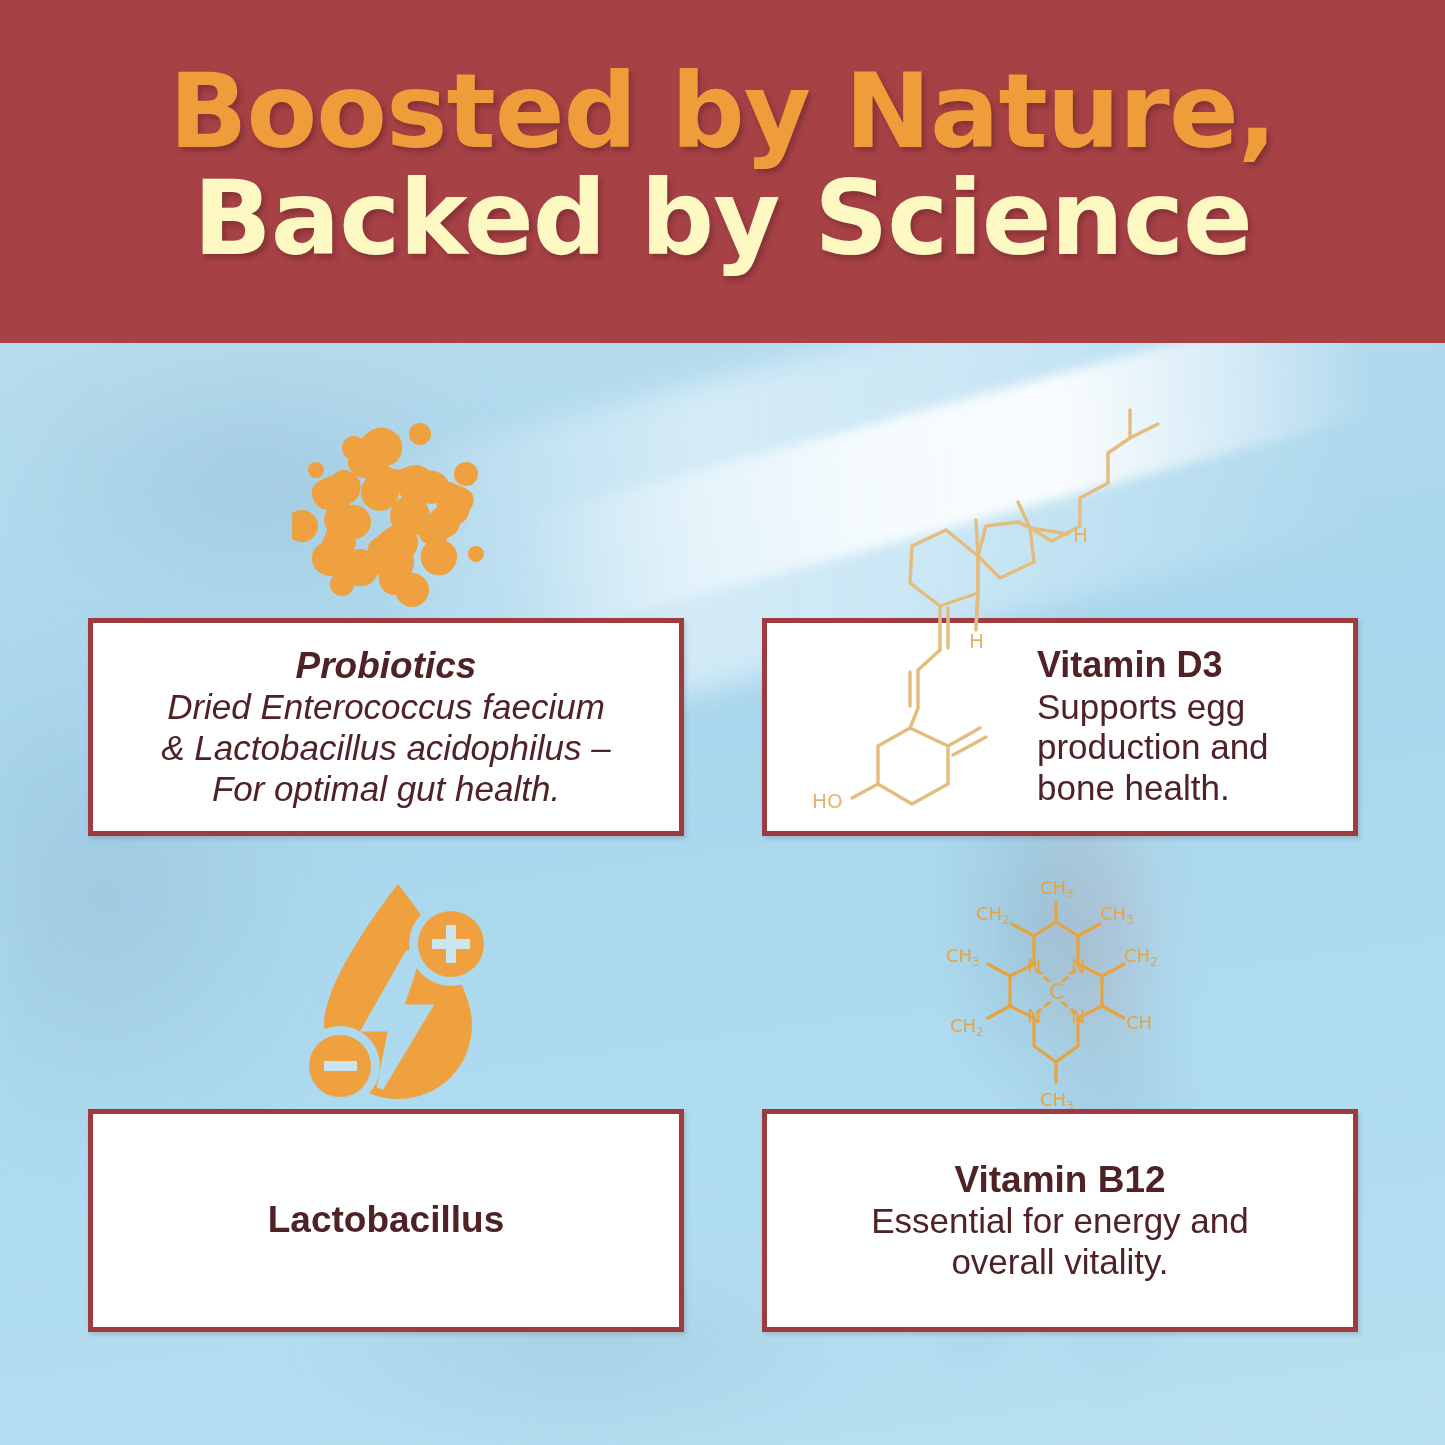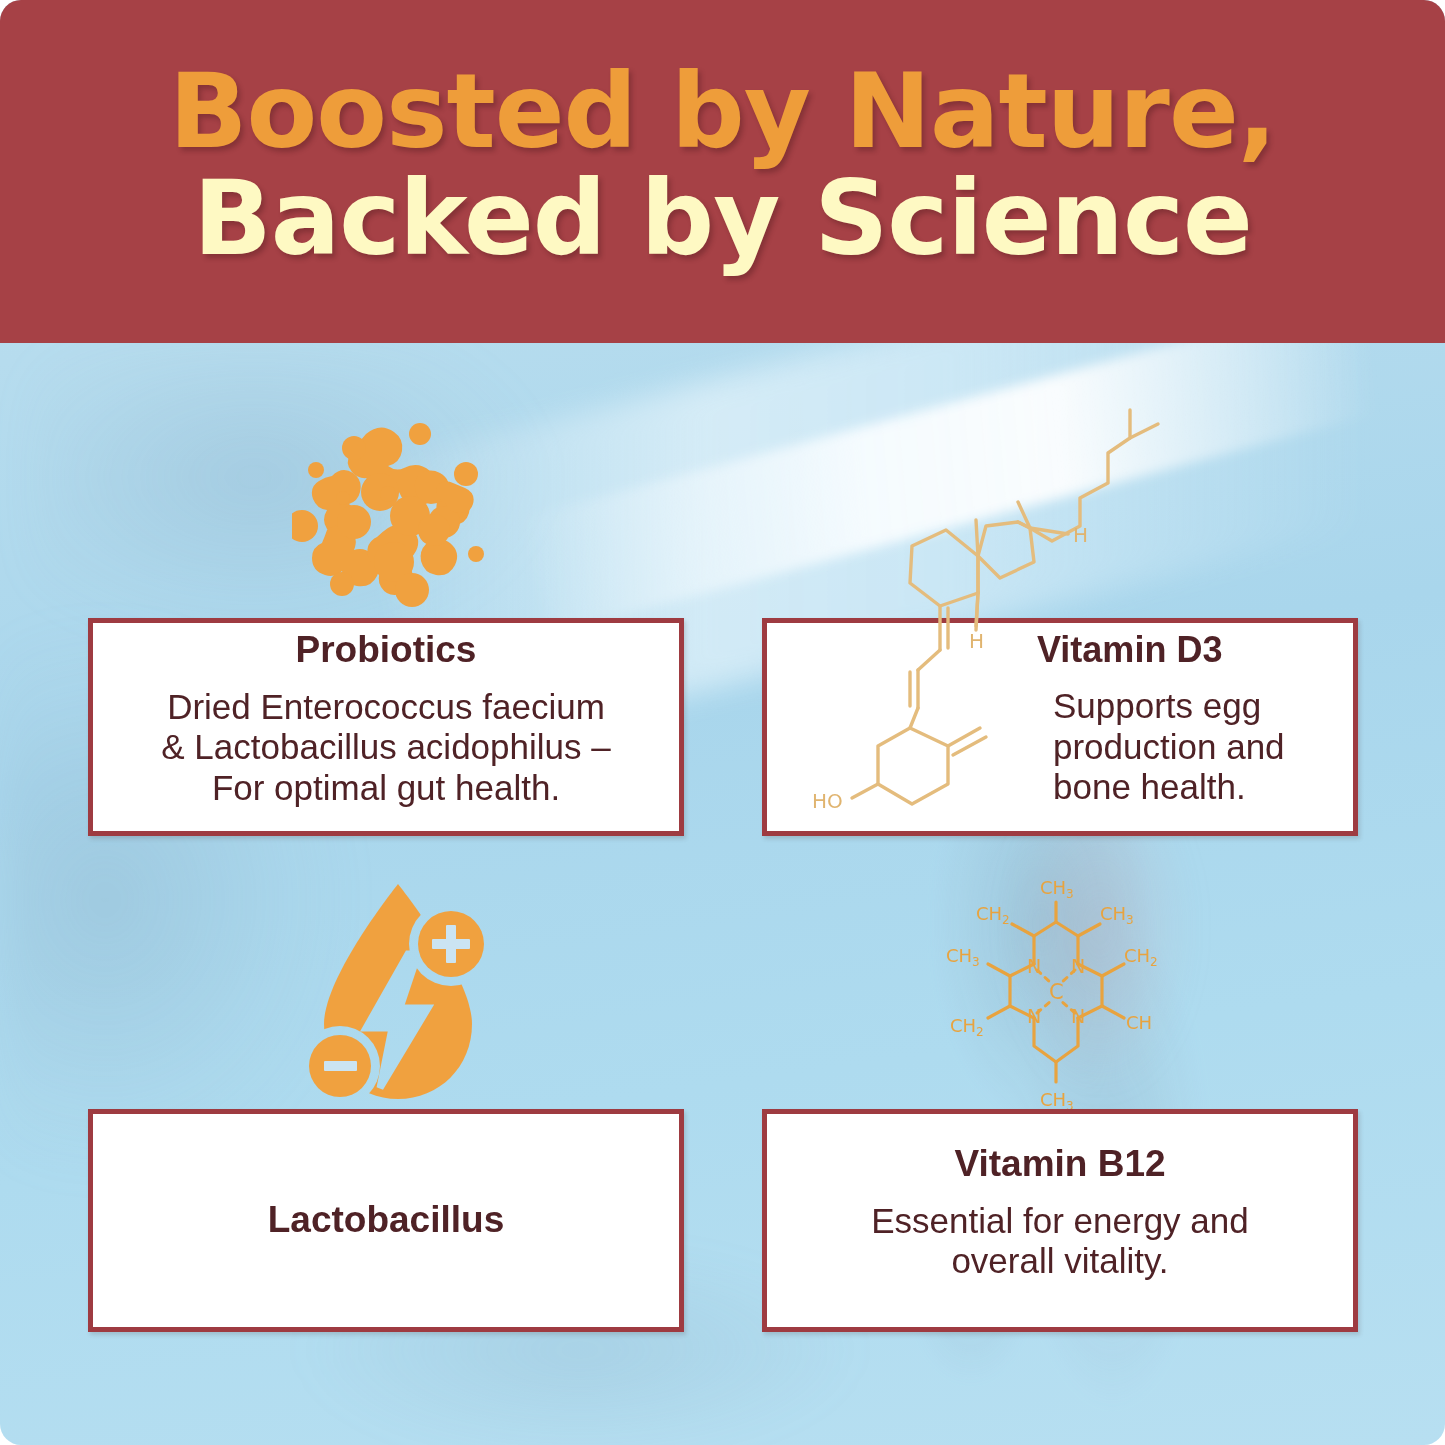--- a/index.html
+++ b/index.html
@@ -6,21 +6,20 @@
     margin: 0;
     padding: 0;
     background: #ffffff;
   }
   #canvas {
     position: relative;
     width: 1445px;
     height: 1445px;
     overflow: hidden;
     font-family: "Liberation Sans", sans-serif;
-    border-radius: 21px;
   }
 
   
   .bg-base {
     position: absolute;
     inset: 0;
     background: linear-gradient(172deg, #bfdff0 0%, #b6dcee 22%, #a9d6ec 48%, #aedbef 72%, #b7dff1 100%);
   }
   
   .bg-blur-a {
@@ -131,26 +130,26 @@
     font-weight: 700;
     color: #4f2226;
     font-size: 37px;
     line-height: 1.12;
     margin: 0 0 1px 0;
   }
   .card-body {
     color: #4f2226;
     font-size: 35px;
     line-height: 1.16;
-    margin: 16px;
+    margin: 0;
     white-space: pre-line;
   }
 
   
-  #card-probiotics { left: 88px;  top: 618px;  width: 596px; height: 218px; text-align: center; }
+  #card-probiotics { left: 88px;  top: 618px;  width: 596px; height: 218px; text-align: center; font-style: italic; }
   #card-vitamin-d3 { left: 762px; top: 618px;  width: 596px; height: 218px; }
   #card-electrolytes { left: 88px; top: 1109px; width: 596px; height: 223px; text-align: center; }
   #card-vitamin-b12 { left: 762px; top: 1109px; width: 596px; height: 223px; text-align: center; }
 
   
   #card-vitamin-d3 .card-inner {
     padding-left: 270px;
     padding-right: 24px;
     text-align: left;
   }

